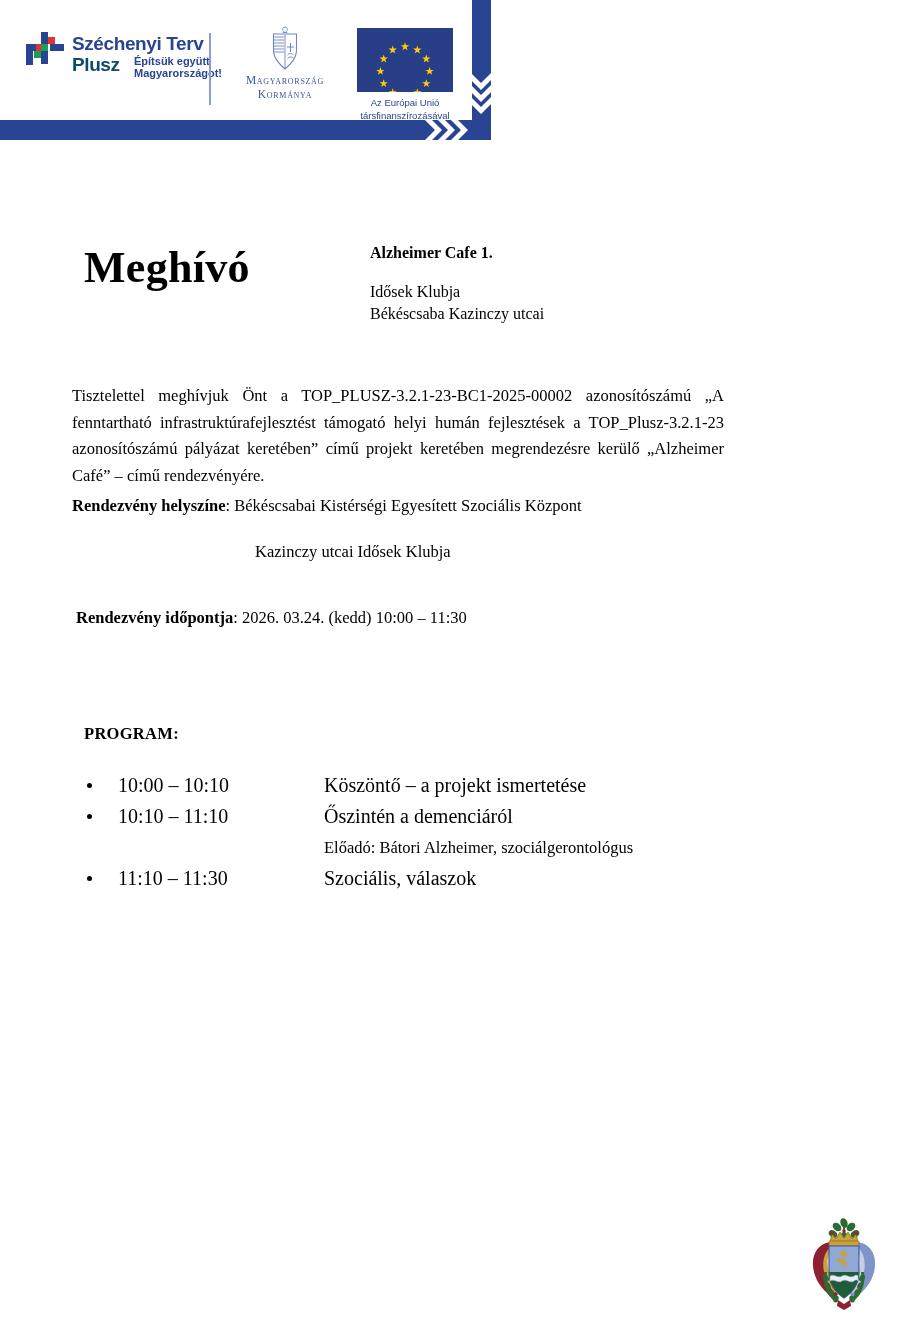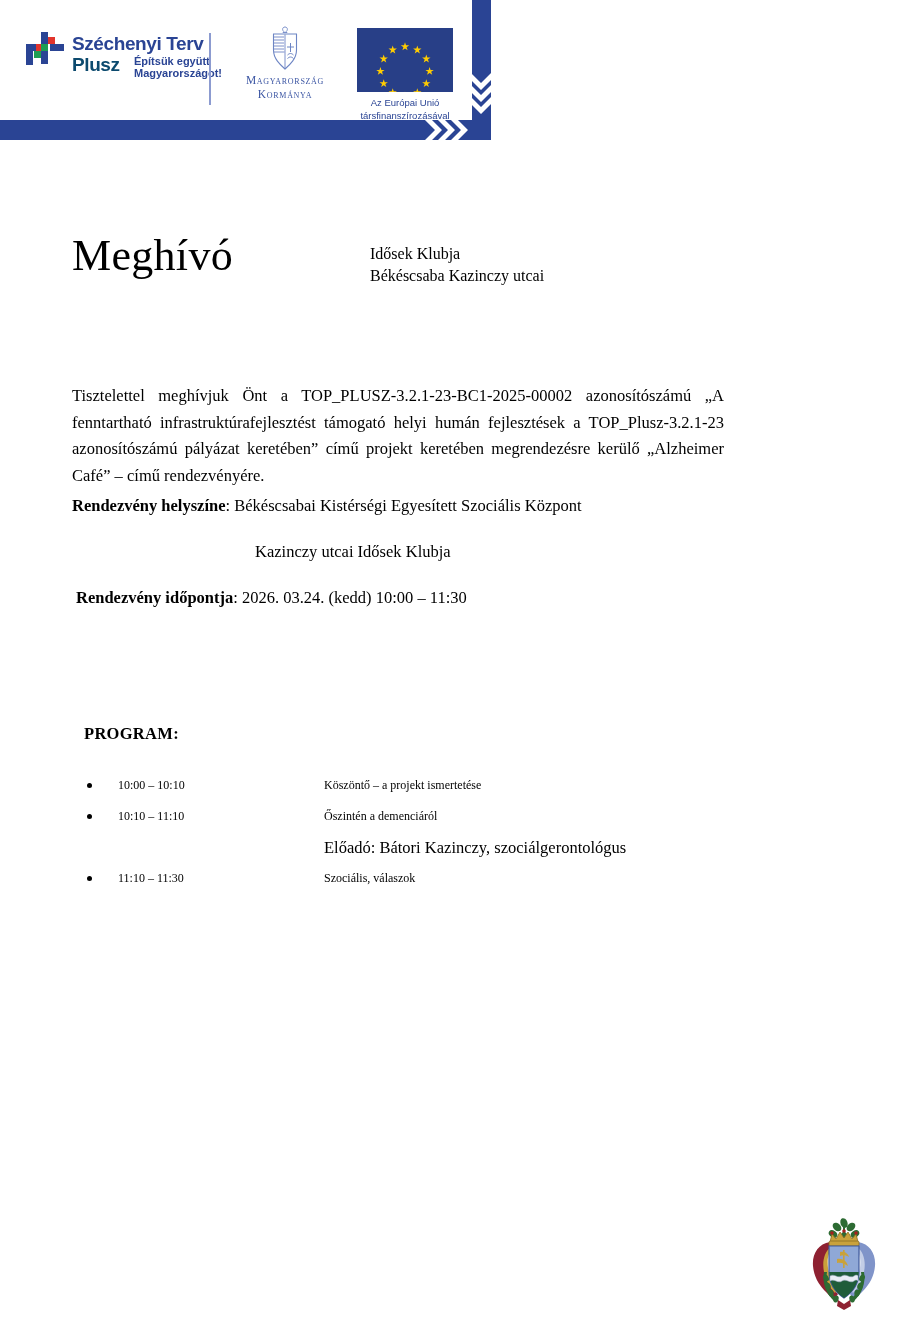--- a/index.html
+++ b/index.html
@@ -186,22 +186,22 @@
     top: 87px;
     width: 660px;
     height: 110px;
   }
   #doc-title {
     position: absolute;
     left: 0;
     top: 0;
     font-size: 44px;
     line-height: 52px;
-    font-weight: normal;
-    margin: 0;
+    font-weight: bold;
+    margin: 12px;
     letter-spacing: 0.3px;
     text-align: center;
   }
   #event-head {
     position: absolute;
     left: 298px;
     top: 13px;
     width: 330px;
   }
   .event-name {
@@ -235,21 +235,21 @@
     line-height: 22px;
   }
   .venue-row-1 { margin-bottom: 24px; }
   .venue-row-indent {
     padding-left: 183px;
     margin-bottom: 18px;
   }
   #datetime-row {
     position: absolute;
     left: 76px;
-    top: 444px;
+    top: 464px;
     width: 660px;
     font-size: 16.5px;
     line-height: 22px;
   }
   .lbl-bold { font-weight: bold; }
 
   #program-heading {
     position: absolute;
     left: 84px;
     top: 581px;
@@ -263,21 +263,21 @@
     left: 84px;
     top: 627px;
     width: 660px;
     list-style: none;
     margin: 0;
     padding: 0;
   }
   .program-item {
     position: relative;
     min-height: 31px;
-    font-size: 12px;
+    font-size: 20px;
     line-height: 31px;
   }
   .bullet-dot {
     position: absolute;
     left: 3px;
     top: 13px;
     width: 5px;
     height: 5px;
     border-radius: 50%;
     background: #000;
@@ -401,20 +401,21 @@
     </div>
 
   </div>
 </div>
 
 <div id="page-body">
 
   <div id="title-block">
     <h1 id="doc-title">Meghívó</h1>
     <div id="event-head">
+      <div class="event-name">Alzheimer Cafe 1.</div>
       <div class="event-venue-line">Idősek Klubja</div>
       <div class="event-venue-line">Békéscsaba Kazinczy utcai</div>
     </div>
   </div>
 
   <div id="intro-paragraph">Tisztelettel meghívjuk Önt a TOP_PLUSZ-3.2.1-23-BC1-2025-00002 azonosítószámú „A fenntartható infrastruktúrafejlesztést támogató helyi humán fejlesztések a TOP_Plusz-3.2.1-23 azonosítószámú pályázat keretében” című projekt keretében megrendezésre kerülő „Alzheimer Café” – című rendezvényére.</div>
 
   <div id="venue-block">
     <div class="venue-row-1"><span class="lbl-bold">Rendezvény helyszíne</span><span>: Békéscsabai Kistérségi Egyesített Szociális Központ</span></div>
     <div class="venue-row-indent">Kazinczy utcai Idősek Klubja</div>
@@ -429,21 +430,21 @@
       <span class="bullet-dot"></span>
       <span class="item-time">10:00 – 10:10</span>
       <span class="item-desc">Köszöntő – a projekt ismertetése</span>
     </li>
     <li class="program-item">
       <span class="bullet-dot"></span>
       <span class="item-time">10:10 – 11:10</span>
       <span class="item-desc">Őszintén a demenciáról</span>
     </li>
     <li class="program-subline">
-      <span class="item-desc">Előadó: Bátori Kazinczy, szociálgerontológus</span>
+      <span class="item-desc">Előadó: Bátori Alzheimer, szociálgerontológus</span>
     </li>
     <li class="program-item">
       <span class="bullet-dot"></span>
       <span class="item-time">11:10 – 11:30</span>
       <span class="item-desc">Szociális, válaszok</span>
     </li>
   </ul>
 
 </div>
 

